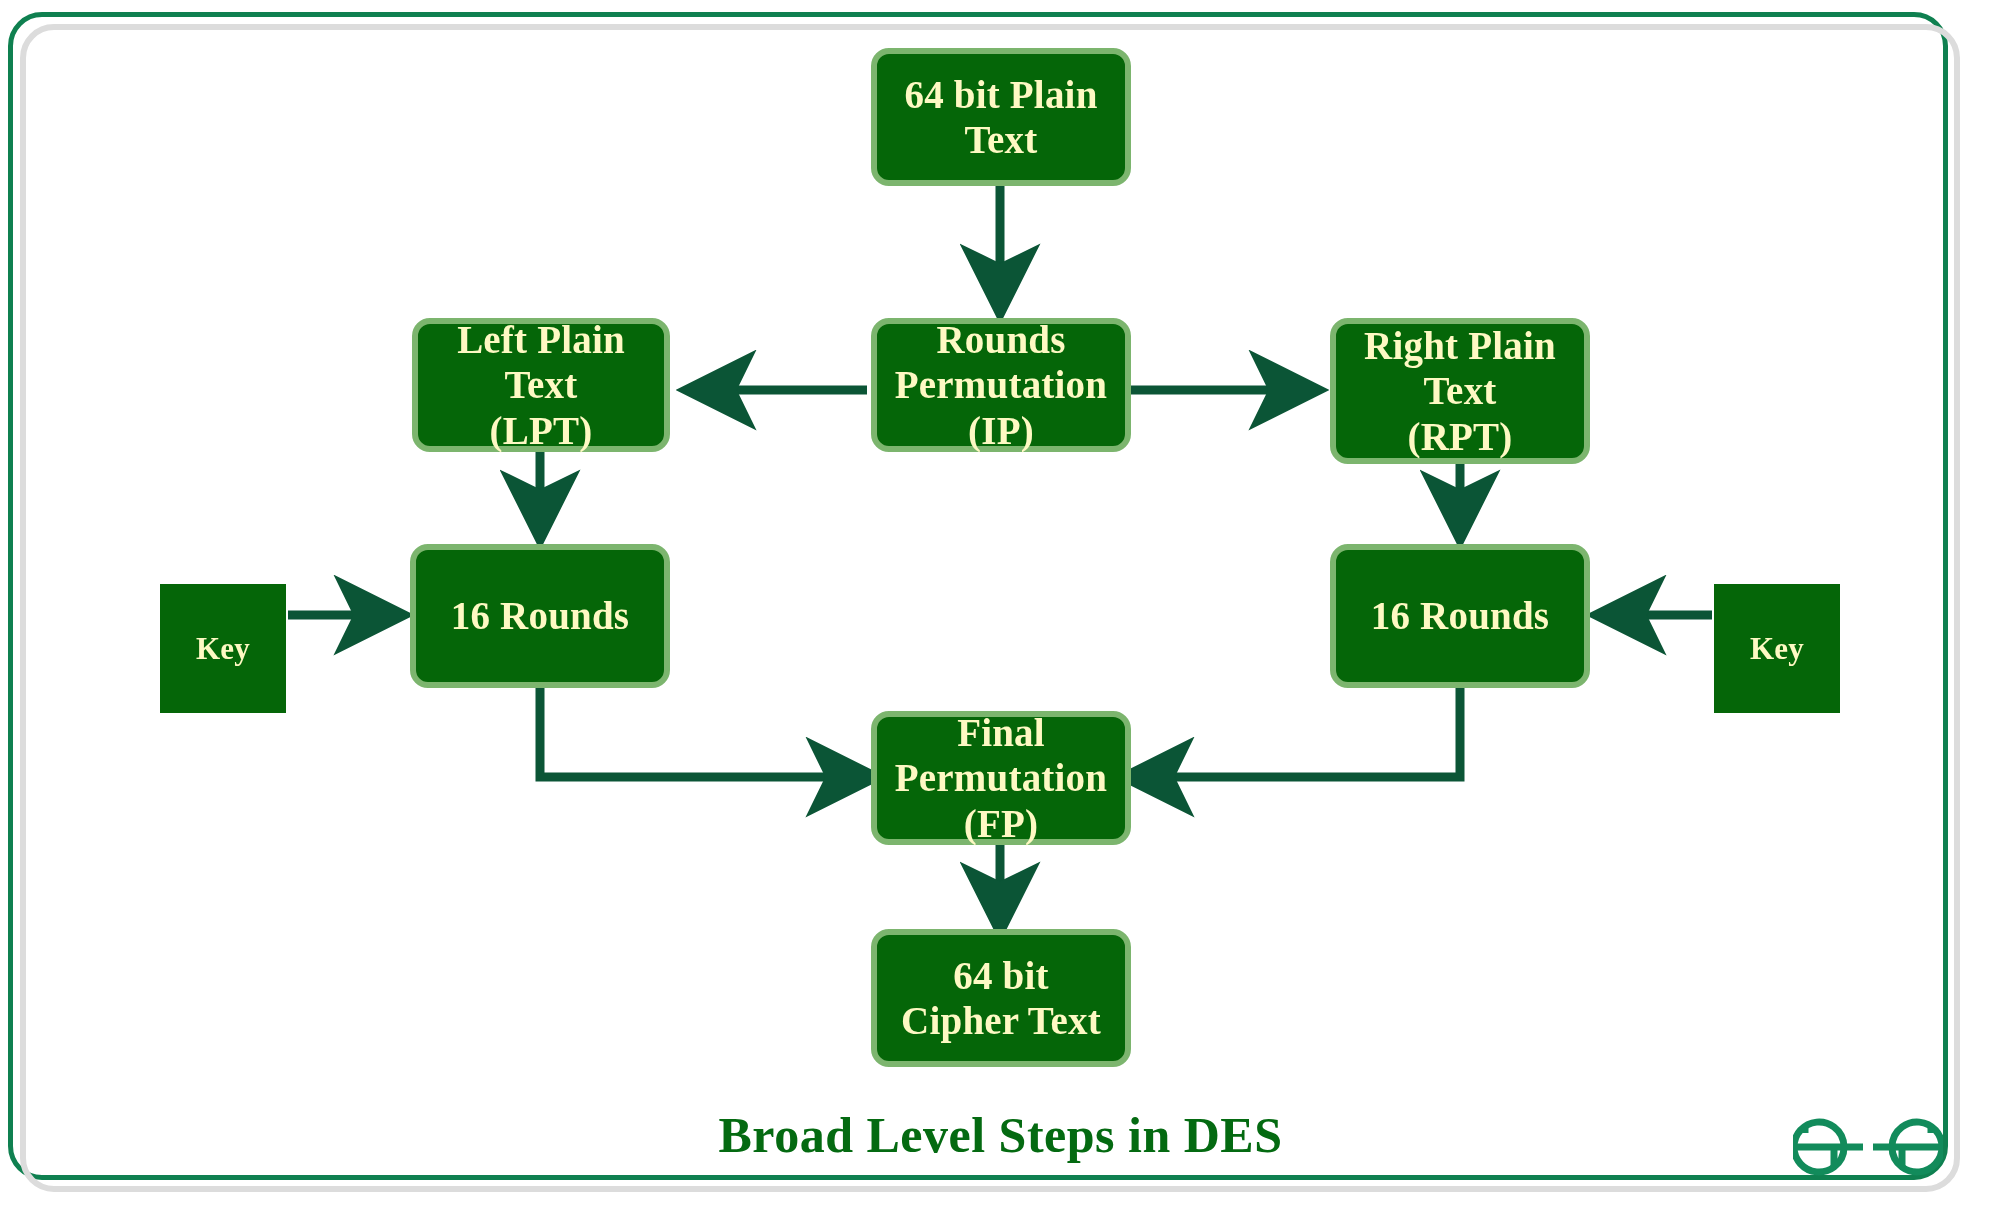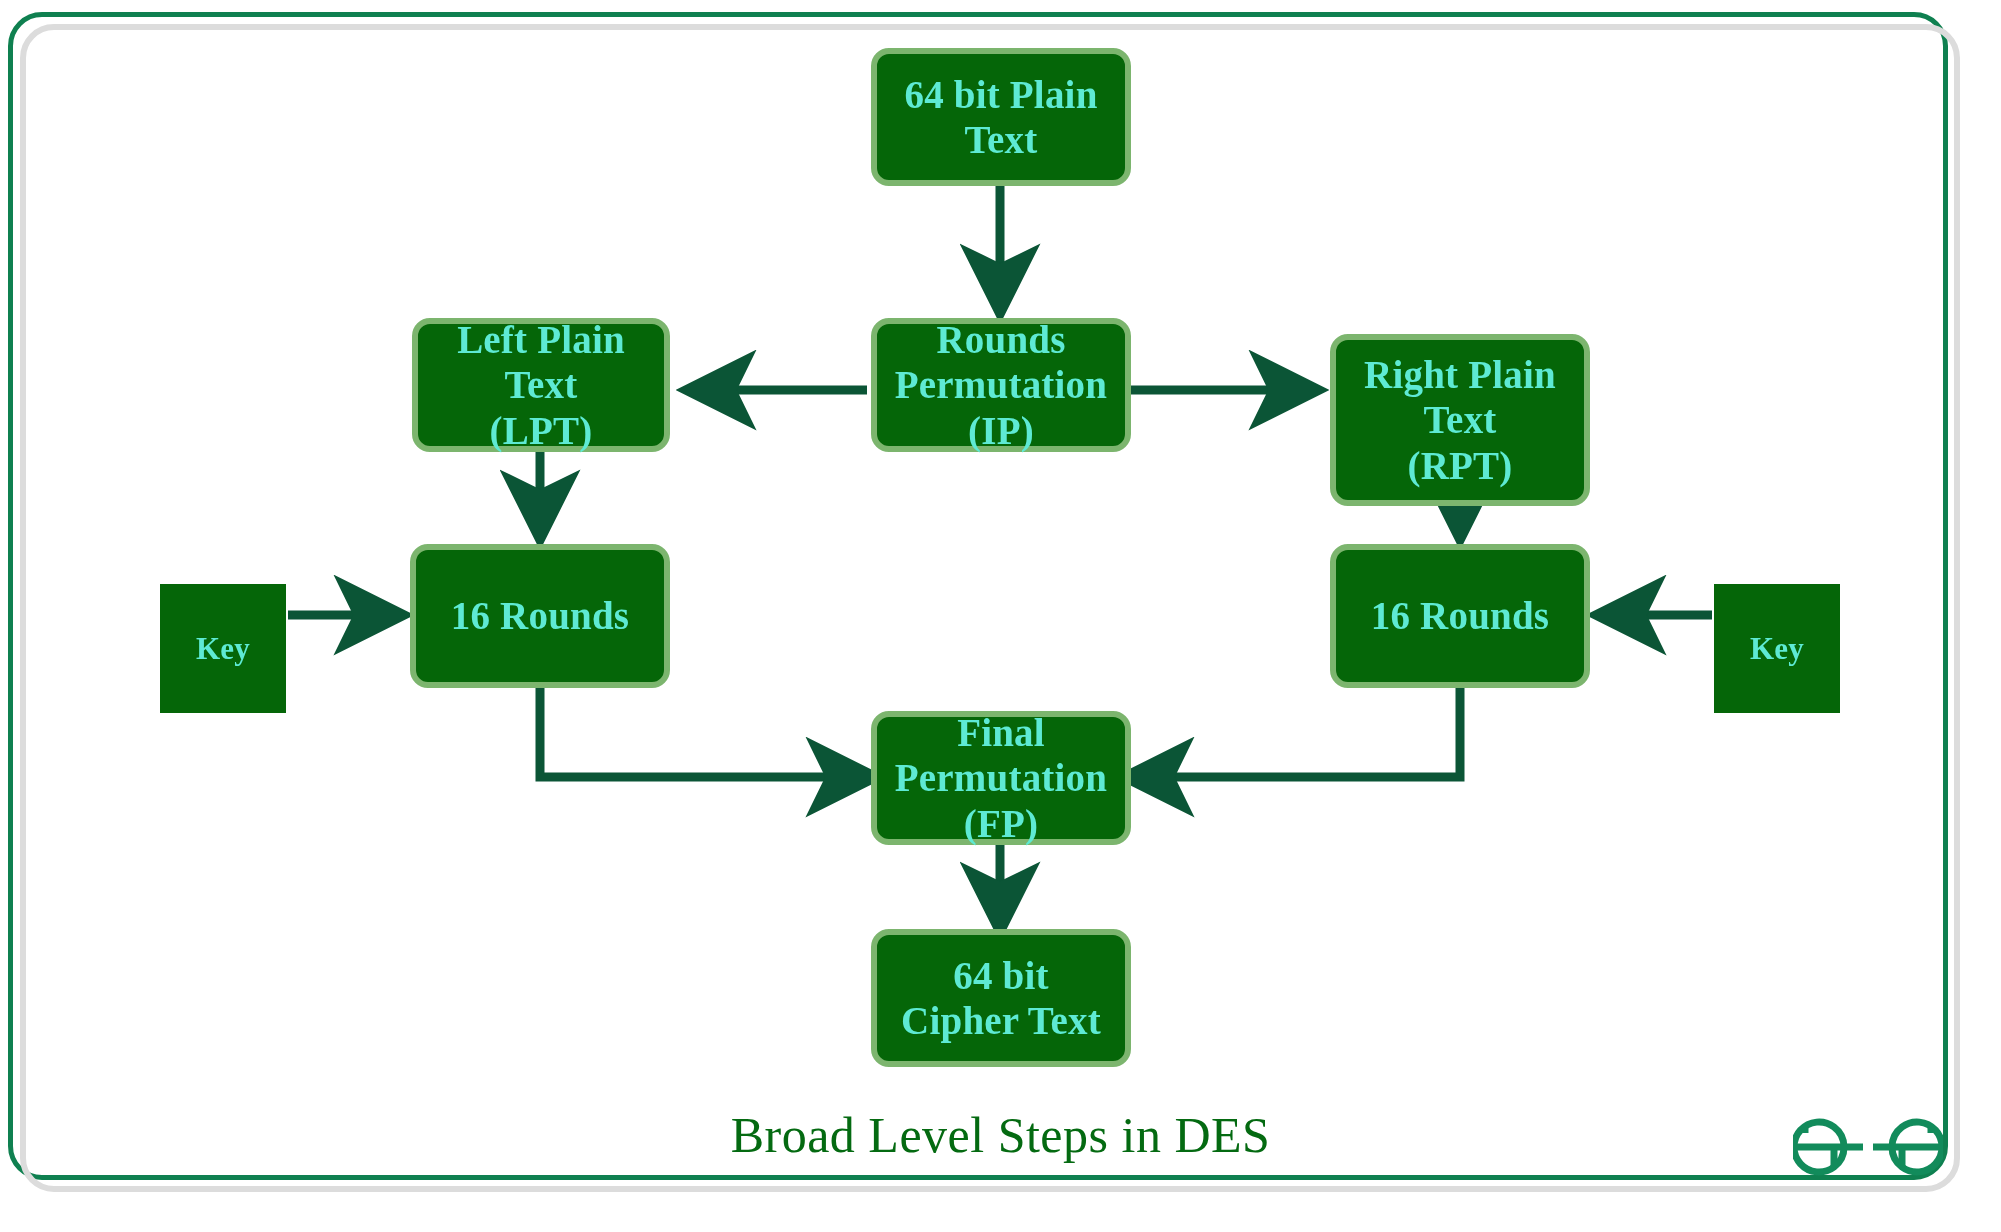--- a/index.html
+++ b/index.html
@@ -41,21 +41,21 @@
     pointer-events: none;
   }
   
   .node {
     position: absolute;
     box-sizing: border-box;
     display: flex;
     align-items: center;
     justify-content: center;
     text-align: center;
-    color: #5eead4;
+    color: #fef9c3;
     font-weight: bold;
     line-height: 1.16;
     letter-spacing: .2px;
     z-index: 5;
   }
   .node.rounded {
     background: #056608;
     border: 6px solid #7cb56e;
     border-radius: 18px;
     font-size: 39px;
@@ -79,21 +79,21 @@
   }
   
   .caption {
     position: absolute;
     left: 0;
     top: 1106px;
     width: 2001px;
     text-align: center;
     color: #046a11;
     font-size: 50px;
-    font-weight: normal;
+    font-weight: bold;
     letter-spacing: .5px;
     z-index: 6;
   }
   
   .logo {
     position: absolute;
     right: 58px;
     bottom: 38px;
     width: 150px;
     height: 95px;
@@ -148,21 +148,21 @@
 Permutation
 (IP)</span>
   </div>
 
   <div class="node rounded" style="left:412px; top:318px; width:258px; height:134px;">
     <span class="lbl">Left Plain
 Text
 (LPT)</span>
   </div>
 
-  <div class="node rounded" style="left:1330px; top:334px; width:260px; height:172px;">
+  <div class="node rounded" style="left:1330px; top:318px; width:260px; height:146px;">
     <span class="lbl">Right Plain
 Text
 (RPT)</span>
   </div>
 
   <div class="node rounded" style="left:410px; top:544px; width:260px; height:144px;">
     <span class="lbl">16 Rounds</span>
   </div>
 
   <div class="node rounded" style="left:1330px; top:544px; width:260px; height:144px;">

